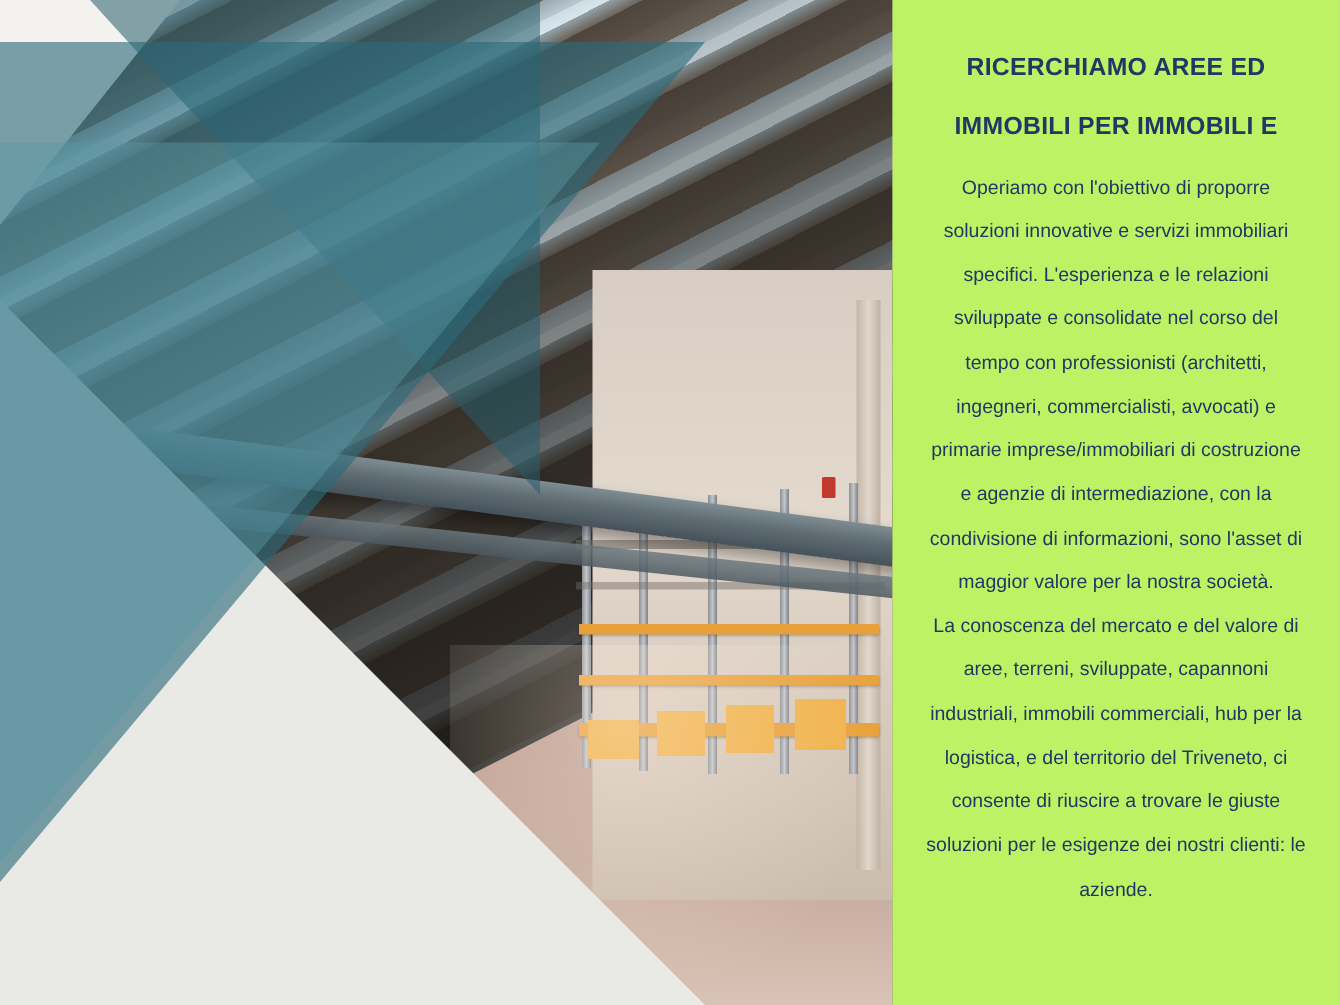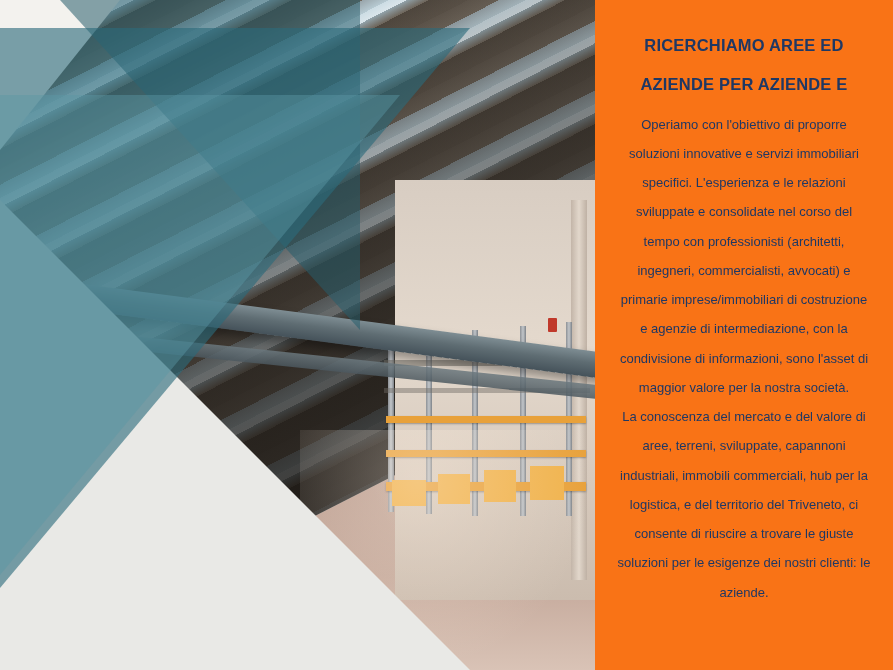--- a/index.html
+++ b/index.html
@@ -211,21 +211,21 @@
     border-right: 300px solid rgba(38,92,108,0.55);
     border-bottom: 330px solid transparent;
   }
 
   
   .text-panel {
     position: relative;
     width: 298px;
     height: 670px;
     flex: 0 0 298px;
-    background: #f97316;
+    background: #bef264;
     box-sizing: border-box;
     padding: 26px 16px 10px 16px;
     text-align: center;
     overflow: hidden;
   }
   .headline {
     color: #1f3864;
     font-weight: bold;
     font-size: 16.5px;
     line-height: 2.35;
@@ -283,21 +283,21 @@
     <div class="tri-grey"></div>
     <div class="tri-white"></div>
     <div class="tri-teal3"></div>
     <div class="tri-teal"></div>
     <div class="tri-teal2"></div>
   </div>
 
   <div class="text-panel">
     <h1 class="headline">
       <span class="hl-line">RICERCHIAMO AREE ED</span>
-      <span class="hl-line">AZIENDE PER AZIENDE E</span>
+      <span class="hl-line">IMMOBILI PER IMMOBILI E</span>
     </h1>
     <div class="body-copy">
       <p>Operiamo con l'obiettivo di proporre soluzioni innovative e servizi immobiliari specifici. L'esperienza e le relazioni sviluppate e consolidate nel corso del tempo con professionisti (architetti, ingegneri, commercialisti, avvocati) e primarie imprese/immobiliari di costruzione e agenzie di intermediazione, con la condivisione di informazioni, sono l'asset di maggior valore per la nostra società.</p>
       <p>La conoscenza del mercato e del valore di aree, terreni, sviluppate, capannoni industriali, immobili commerciali, hub per la logistica, e del territorio del Triveneto, ci consente di riuscire a trovare le giuste soluzioni per le esigenze dei nostri clienti: le aziende.</p>
     </div>
   </div>
 
 </div>
 
 </body></html>

